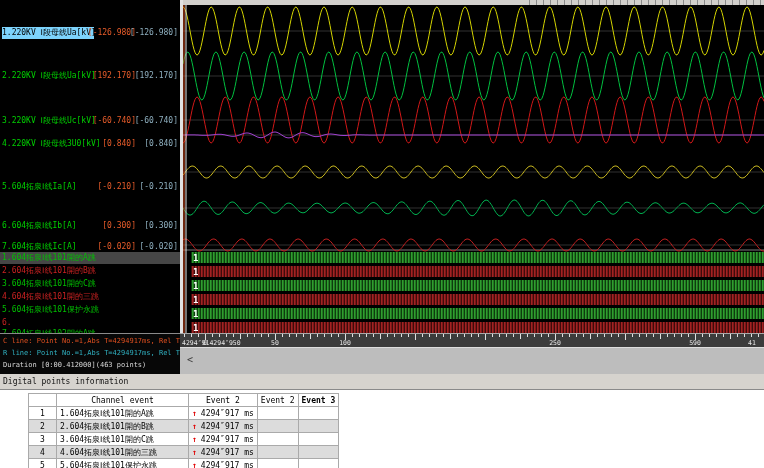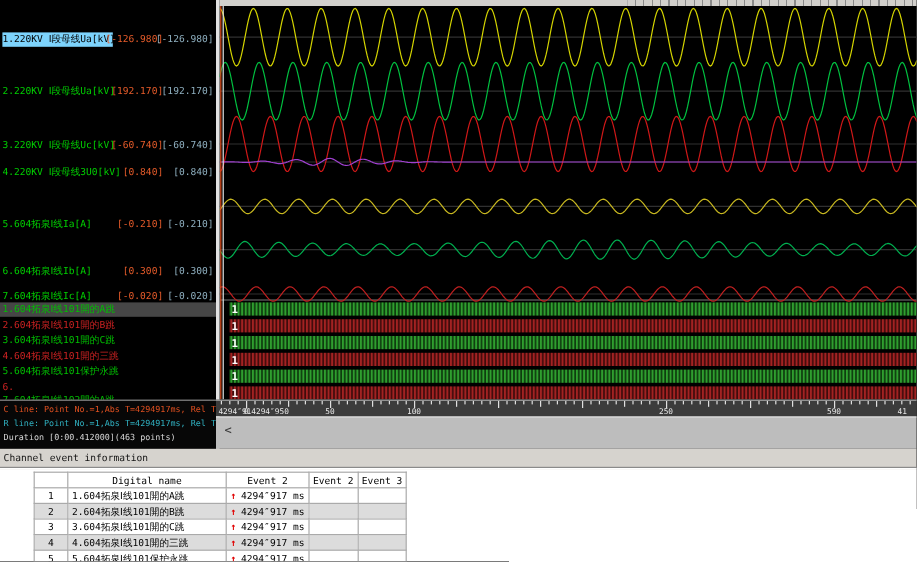--- a/index.html
+++ b/index.html
@@ -53,21 +53,21 @@
   #ev-table{position:absolute;left:28px;top:2px;border-collapse:collapse;font-size:8px;color:#000;
             background:#fff;border:1px solid #777;}
   #ev-table td,#ev-table th{border:1px solid #aaa;height:13px;padding:0 3px;font-weight:normal;
             white-space:nowrap;overflow:hidden;}
   #ev-table th{text-align:center;}
   #ev-table tr.shade td{background:#dcdcdc;}
   #ev-table .c-num{width:28px;text-align:center;}
   #ev-table .c-name{width:132px;border-left:1px solid #333;}
   #ev-table .c-e1{width:68px;}
   #ev-table .c-e2{width:36px;}
-  #ev-table .c-e3{width:36px;}
+  #ev-table .c-e3{width:36px;font-weight:bold;}
   .arr{color:#e00000;font-weight:bold;margin-right:4px;}
 </style>
 </head>
 <body>
 
 <div id="app">
 
   <div class="mini-btn" style="left:2px"></div>
   <div class="mini-btn" style="left:15px"></div>
   <div class="mini-btn" style="left:28px"></div>
@@ -271,28 +271,28 @@
       <div class="rlabel" style="left: 505px;">590</div>
       <div class="rprefix">4294″914294″950</div>
       <div class="rlabel" style="left: 568px; width: 14px; text-align: left;">41</div>
     </div>
 
   <div id="hscroll">
     <span class="arrow">&lt;</span>
   </div>
 
   <div id="bottom">
-    <div id="bottom-title">Channel event information</div>
+    <div id="bottom-title">Digital points information</div>
     <div id="bottom-divider"></div>
     <div id="table-zone">
       <table id="ev-table">
         <tbody id="ev-tbody">
             <tr>
               <th class="c-num"></th>
-              <th class="c-name">Digital name</th>
+              <th class="c-name">Channel event</th>
               <th class="c-e1">Event 2</th>
               <th class="c-e2">Event 2</th>
               <th class="c-e3">Event 3</th>
             </tr>
             <tr>
               <td class="c-num">1</td>
               <td class="c-name">1.604拓泉Ⅰ线101開的A跳</td>
               <td class="c-e1"><span class="arr">↑</span>4294″917 ms</td>
               <td class="c-e2"></td>
               <td class="c-e3"></td>

